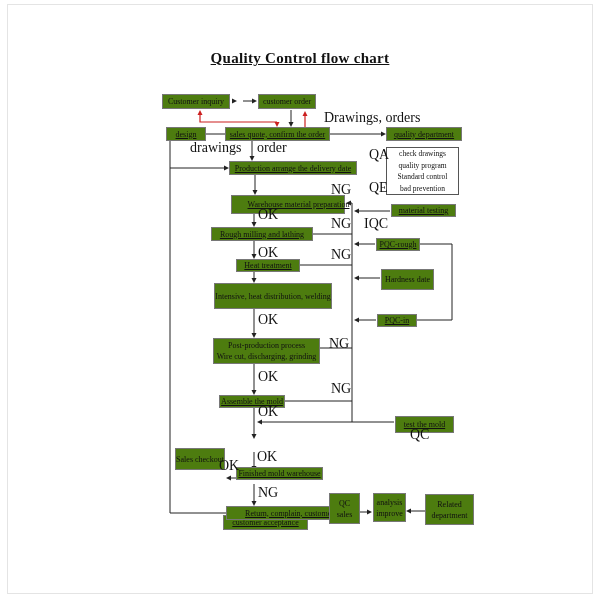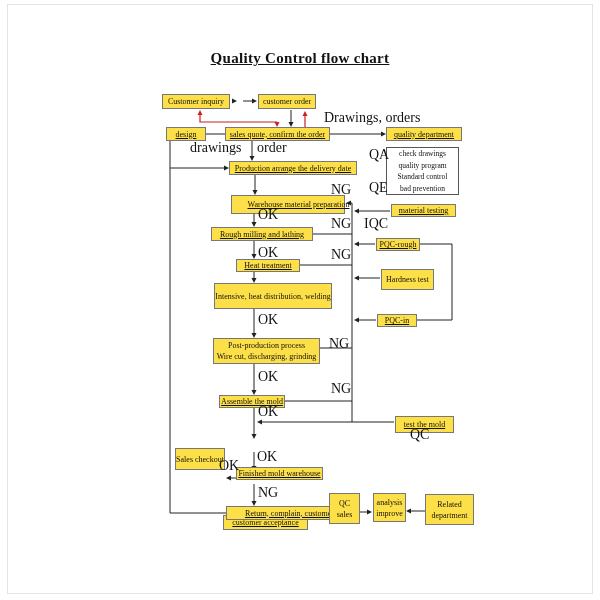--- a/index.html
+++ b/index.html
@@ -6,21 +6,21 @@
   #canvas{
     position:relative;width:600px;height:600px;background:#ffffff;
     font-family:"Liberation Serif", serif;color:#111;overflow:hidden;
   }
   #frame{position:absolute;left:7px;top:4px;width:584px;height:588px;border:1px solid #e4e4e4;}
   #title{
     position:absolute;left:0;top:50px;width:600px;text-align:center;
     font-size:15px;font-weight:bold;text-decoration:underline;letter-spacing:.3px;
   }
   .box{
-    position:absolute;border:1px solid #777;background:#fde047;
+    position:absolute;border:1px solid #777;background:#4d7c0f;
     display:flex;align-items:center;justify-content:center;
     font-size:8px;line-height:9px;white-space:nowrap;box-sizing:border-box;
   }
   .box.two{flex-direction:column;justify-content:center;gap:2px;}
   .box.u{text-decoration:underline;}
   .lbl{position:absolute;font-size:14px;line-height:9px;white-space:nowrap;}
   .qaqe{
     position:absolute;border:1px solid #555;background:#fff;box-sizing:border-box;
     display:flex;flex-direction:column;justify-content:center;align-items:center;
     font-size:7.5px;line-height:11.5px;
@@ -113,21 +113,21 @@
   <div class="box" style="left:258px;top:94px;width:58px;height:15px;">customer order</div>
   <div class="box u" style="left:166px;top:127px;width:40px;height:14px;">design</div>
   <div class="box u" style="left:225px;top:127px;width:105px;height:14px;">sales quote, confirm the order</div>
   <div class="box u" style="left:386px;top:127px;width:76px;height:14px;">quality department</div>
   <div class="box u" style="left:229px;top:161px;width:128px;height:14px;">Production arrange the delivery date</div>
   <div class="box u" style="left:231px;top:195px;width:114px;height:19px;padding-left:21px;">Warehouse material preparation</div>
   <div class="box u" style="left:391px;top:204px;width:65px;height:13px;">material testing</div>
   <div class="box u" style="left:211px;top:227px;width:102px;height:14px;">Rough milling and lathing</div>
   <div class="box u" style="left:376px;top:238px;width:44px;height:13px;">PQC-rough</div>
   <div class="box u" style="left:236px;top:259px;width:64px;height:13px;">Heat treatment</div>
-  <div class="box" style="left:381px;top:269px;width:53px;height:21px;">Hardness test</div>
+  <div class="box" style="left:381px;top:269px;width:53px;height:21px;">Hardness date</div>
   <div class="box" style="left:214px;top:283px;width:118px;height:26px;">Intensive, heat distribution, welding</div>
   <div class="box u" style="left:377px;top:314px;width:40px;height:13px;">PQC-in</div>
   <div class="box two" style="left:213px;top:338px;width:107px;height:26px;">
     <span>Post-production process</span>
     <span>Wire cut, discharging, grinding</span>
   </div>
   <div class="box u" style="left:219px;top:395px;width:66px;height:13px;">Assemble the mold</div>
   <div class="box u" style="left:395px;top:416px;width:59px;height:17px;">test the mold</div>
   <div class="box u" style="left:236px;top:439px;width:87px;height:13px;margin-top:28px;">Finished mold warehouse</div>
   <div class="box" style="left:175px;top:448px;width:50px;height:22px;">Sales checkout</div>

